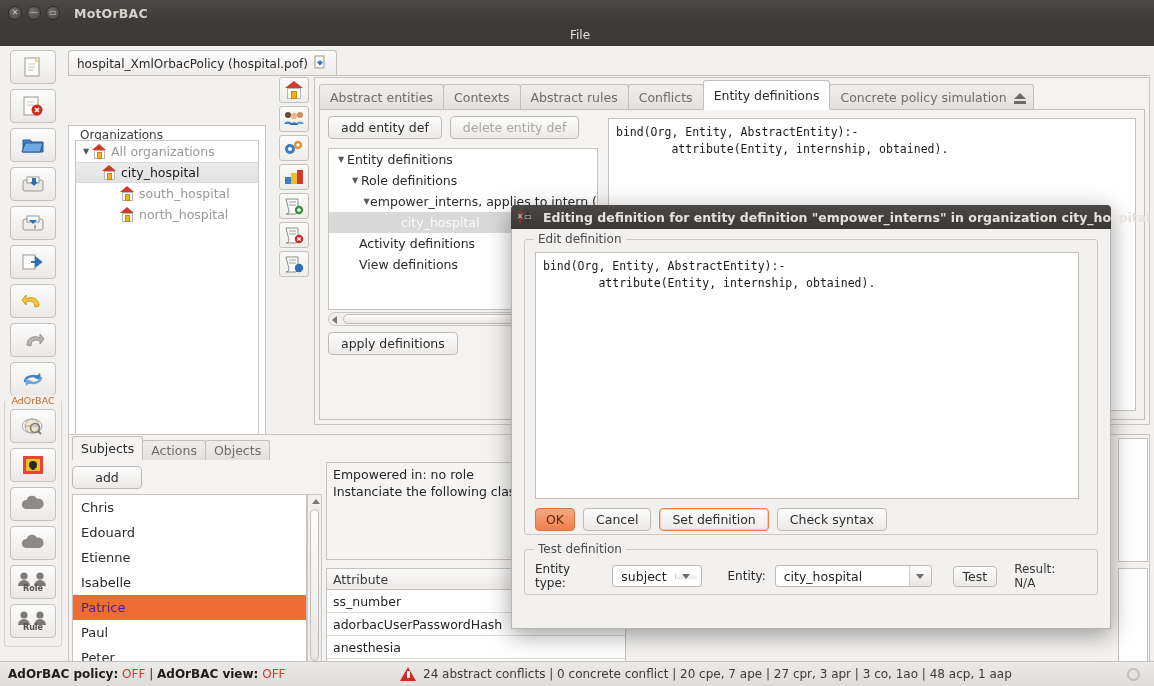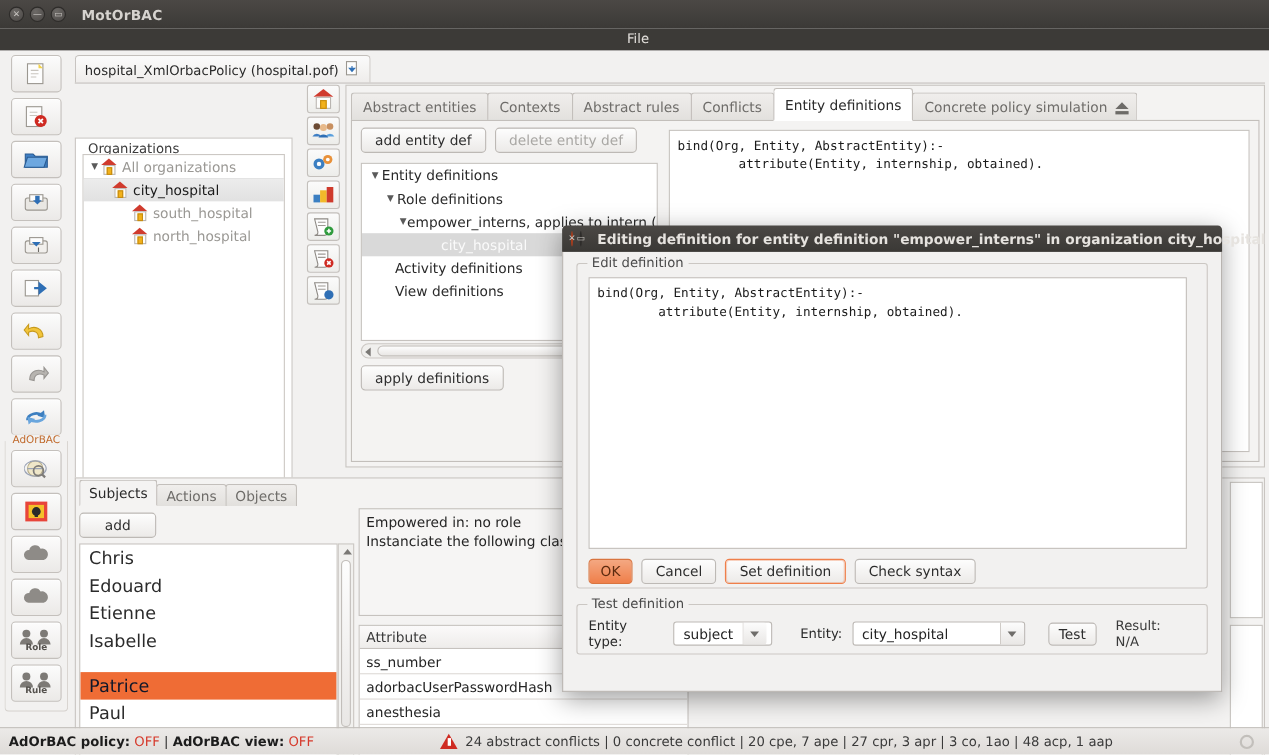--- a/index.html
+++ b/index.html
@@ -151,23 +151,23 @@
                  display:flex; align-items:flex-end; }
   .subtab { height:20px; padding:0 8px; font-size:12.5px; color:#6e6c69;
             background: linear-gradient(to bottom,#f0eeec,#e2e0dd);
             border:1px solid #c3bfbb; border-bottom:none; border-radius:3px 3px 0 0;
             display:flex; align-items:center; margin-right:-1px;}
   .subtab.active { background:#f4f3f2; color:#2a2a2a; height:24px; z-index:3;
                    border-bottom:1px solid #f4f3f2;}
 
   #subjlist { position:absolute; left:72px; top:448px; width:235px; height:202px;
               background:#ffffff; border:1px solid #c6c2be; overflow:hidden;}
-  .lrow { height:25px; line-height:25px; padding-left:8px; font-size:16px;
+  .lrow { height:25px; line-height:25px; padding-left:8px; font-size:13px;
           color:#2b2b2b; }
-  .lrow.sel { background:#ef6c35; color:#0f172a;margin-top:16px; }
+  .lrow.sel { background:#ef6c35; color:#4c1d95; }
   .vsb { position:absolute; left:307px; top:448px; width:15px; height:202px;
          background:#f1f0ee; border:1px solid #cbc7c3; }
   .vsb .thumb { position:absolute; left:2px; top:14px; width:9px; height:152px;
          background: linear-gradient(to bottom,#fdfdfd,#e9e7e5);
          border:1px solid #c2beba; border-radius:5px;}
   .vsb .arrup { position:absolute; left:4px; top:4px; width:0;height:0;
          border-left:4px solid transparent;border-right:4px solid transparent;
          border-bottom:5px solid #7a7875;}
 
   #infobox { position:absolute; left:326px; top:416px; width:300px; height:98px;
@@ -633,21 +633,21 @@
           <div class="btn">Cancel</div>
           <div class="btn btn-focus">Set definition</div>
           <div class="btn">Check syntax</div>
         </div>
       </div>
 
       <div class="fieldset" style="margin-top:14px; height:46px;">
         <div class="legend">Test definition</div>
         <div style="display:flex; align-items:center; gap:9px;">
           <span>Entity type:</span>
-          <div class="combo" style="width:92px;">
+          <div class="combo" style="width:92px;align-items:center;">
             <span class="val">subject</span>
             <span class="arrowbtn">
                 <i class="cdown"></i>
               </span>
           </div>
           <span style="margin-left:16px;">Entity:</span>
           <div class="combo" style="width:160px;">
             <span class="val" style="flex:1;">city_hospital</span>
             <span class="arrowbtn">
                 <i class="cdown"></i>

